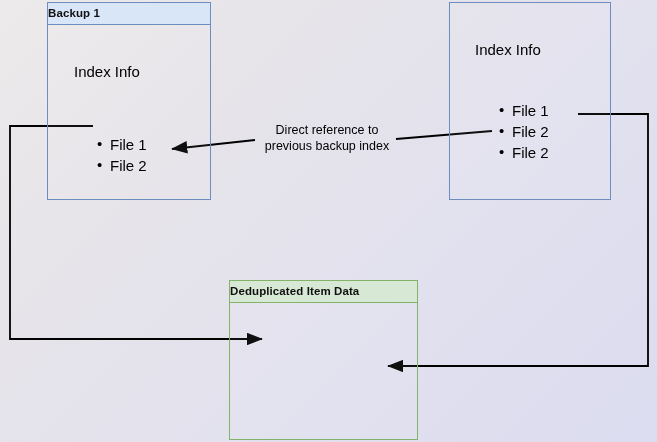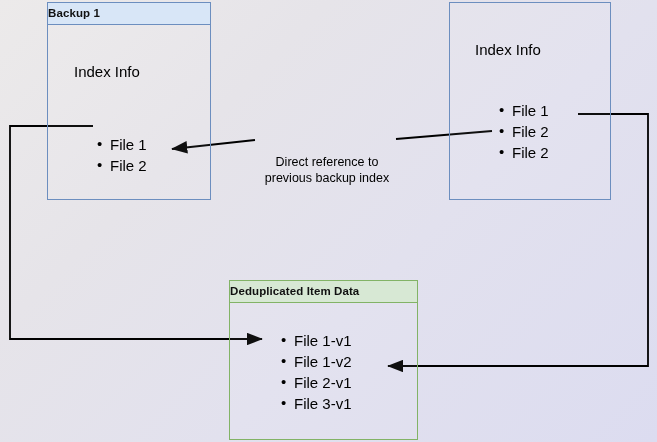--- a/index.html
+++ b/index.html
@@ -85,21 +85,20 @@
     font-size: 15px;
     color: #000000;
   }
   .edge-label {
     position: absolute;
     text-align: center;
     font-size: 12.5px;
     line-height: 16px;
     color: #000000;
     white-space: pre-line;
-    margin-top: 32px;
   }
 </style>
 </head>
 <body>
 
 <div id="canvas">
 
   <svg class="connectors" viewBox="0 0 657 442">
     <defs>
       <marker id="arrowhead" markerWidth="9" markerHeight="7" refX="8.5" refY="3.5" orient="auto">
@@ -133,26 +132,18 @@
       <ul class="file-list" style="left:46px; top:97px;">
         <li>File 1</li>
         <li>File 2</li>
         <li>File 2</li>
       </ul>
     </div>
   </div>
 
   <div class="box box-green" style="left:229px; top:280px; width:189px; height:160px;">
     <div class="box-header">Deduplicated Item Data</div>
-    <div class="box-body">
-      <ul class="file-list" style="left:48px; top:27px;">
-        <li>File 1-v1</li>
-        <li>File 1-v2</li>
-        <li>File 2-v1</li>
-        <li>File 3-v1</li>
-      </ul>
-    </div>
   </div>
 
   <div class="edge-label" style="left:252px; top:122px; width:150px;">Direct reference to
 previous backup index</div>
 
 </div>
 
 </body></html>

